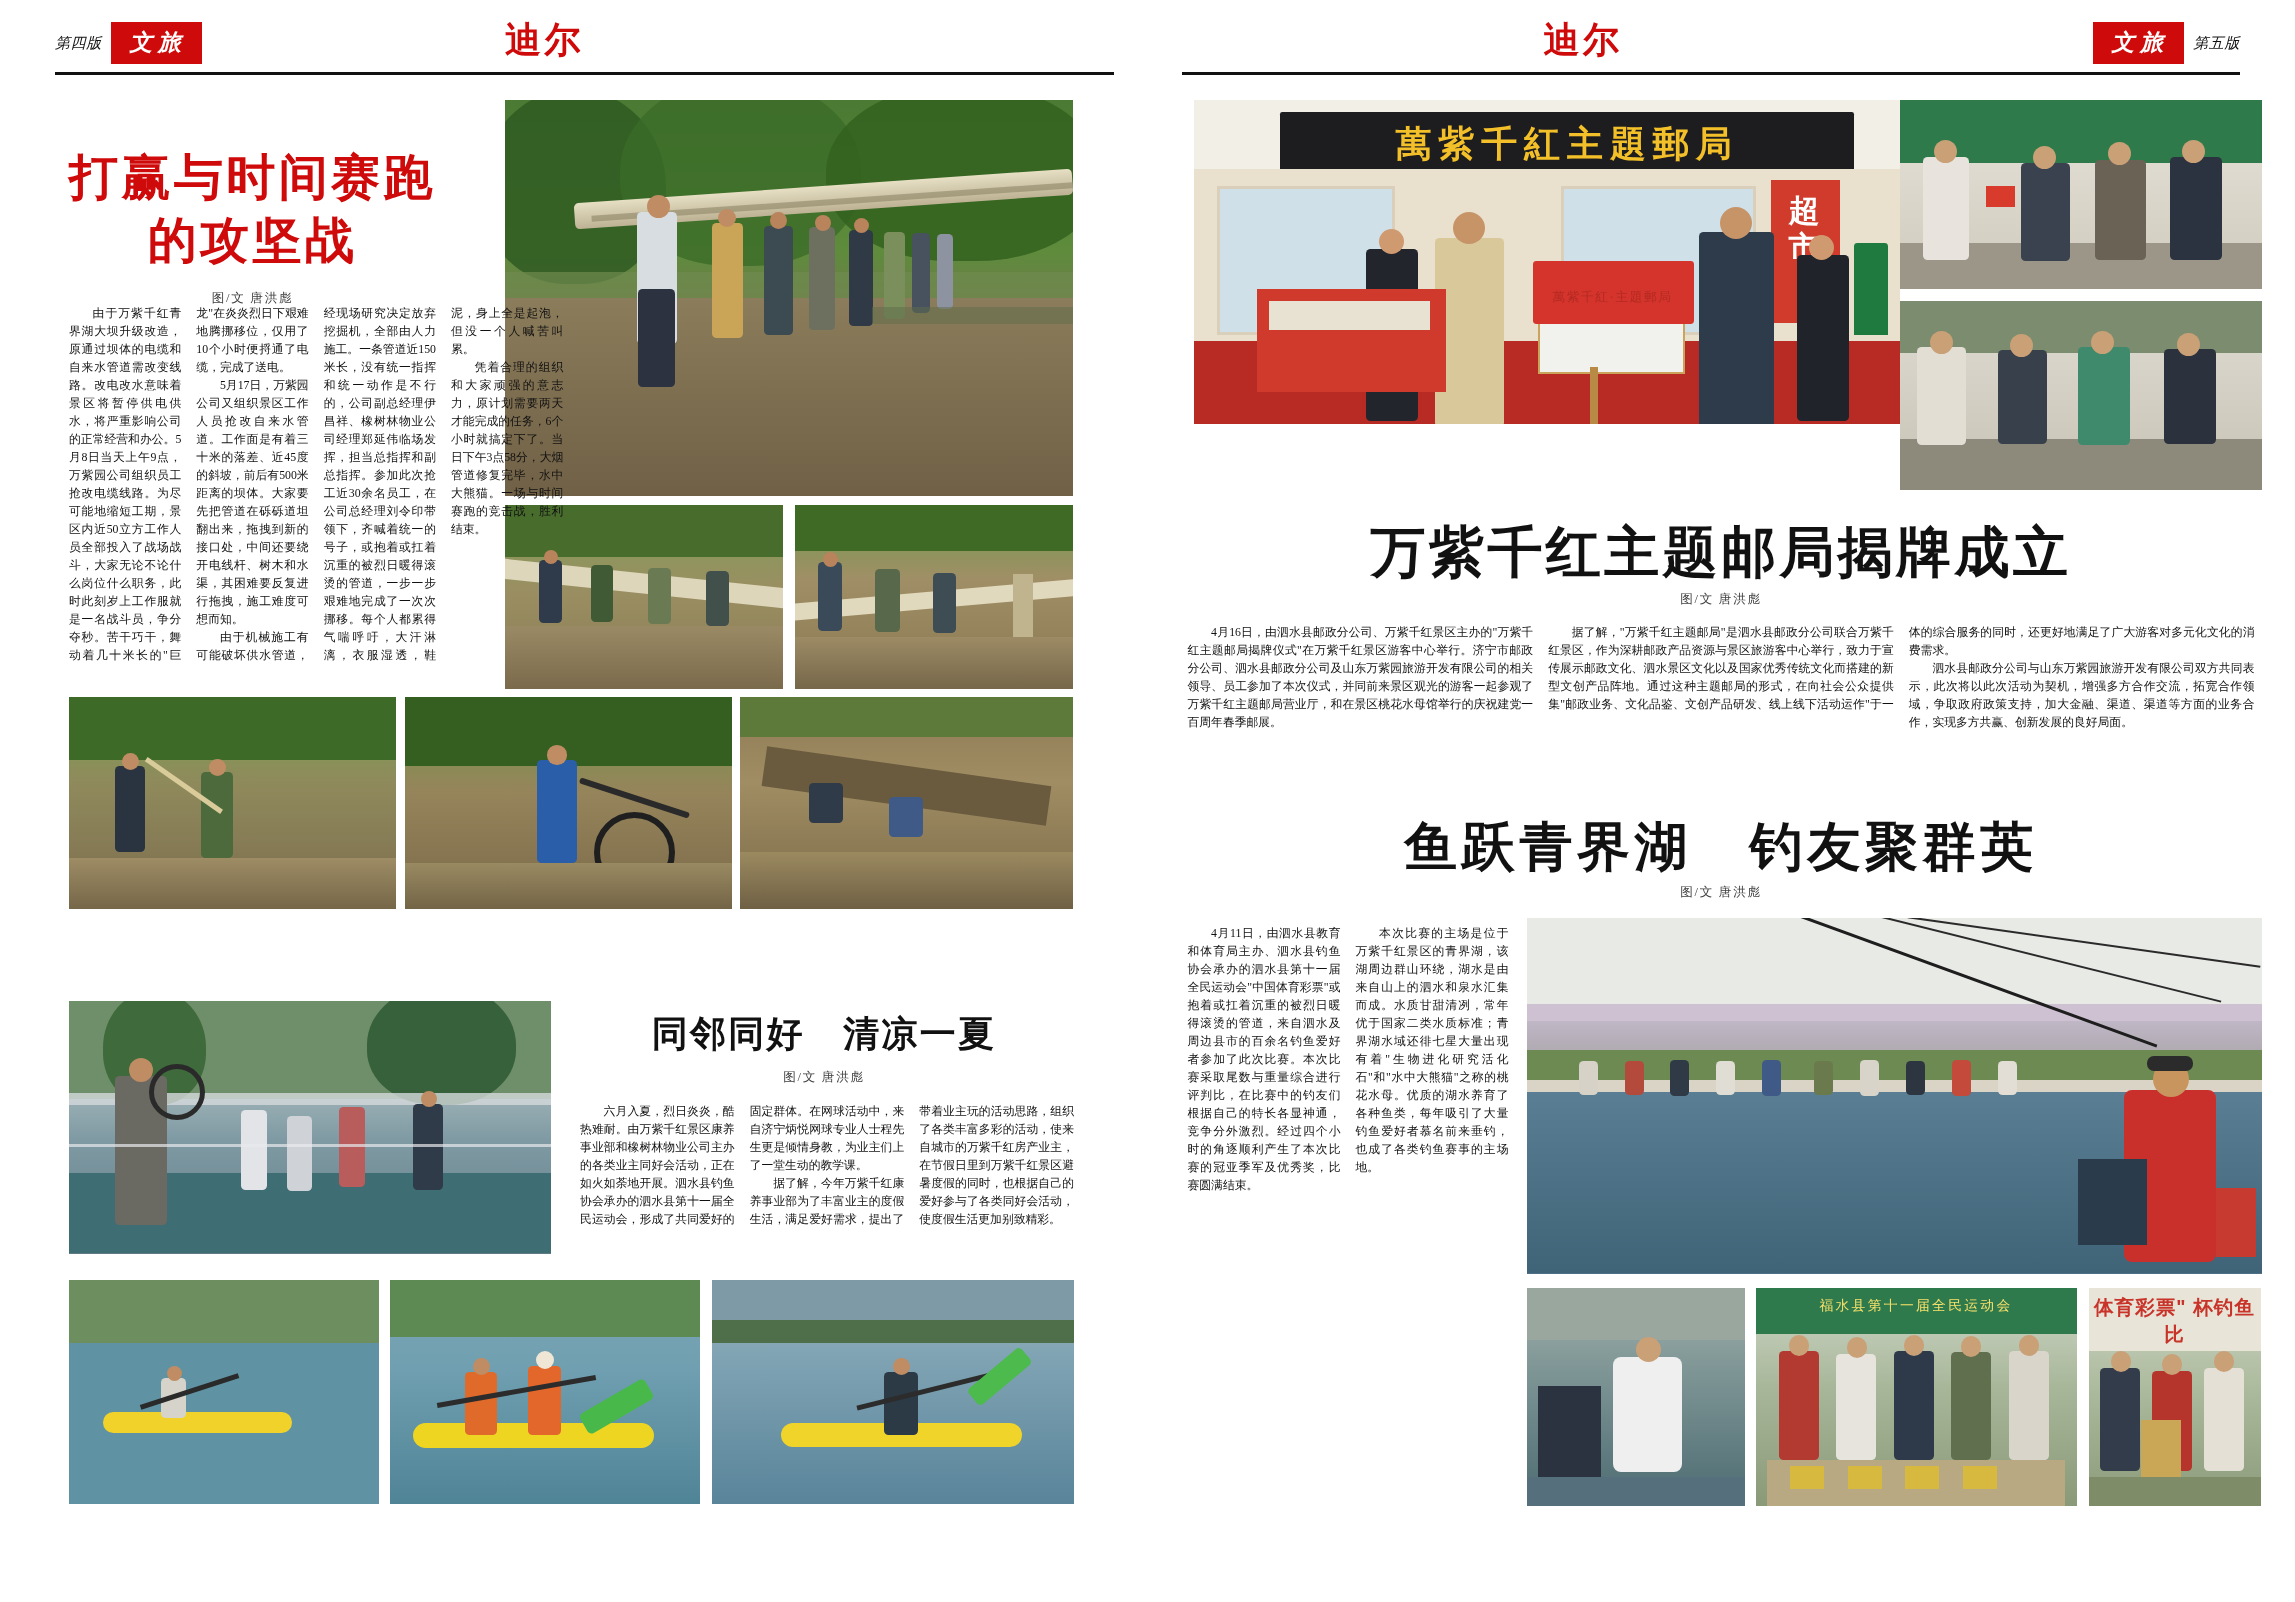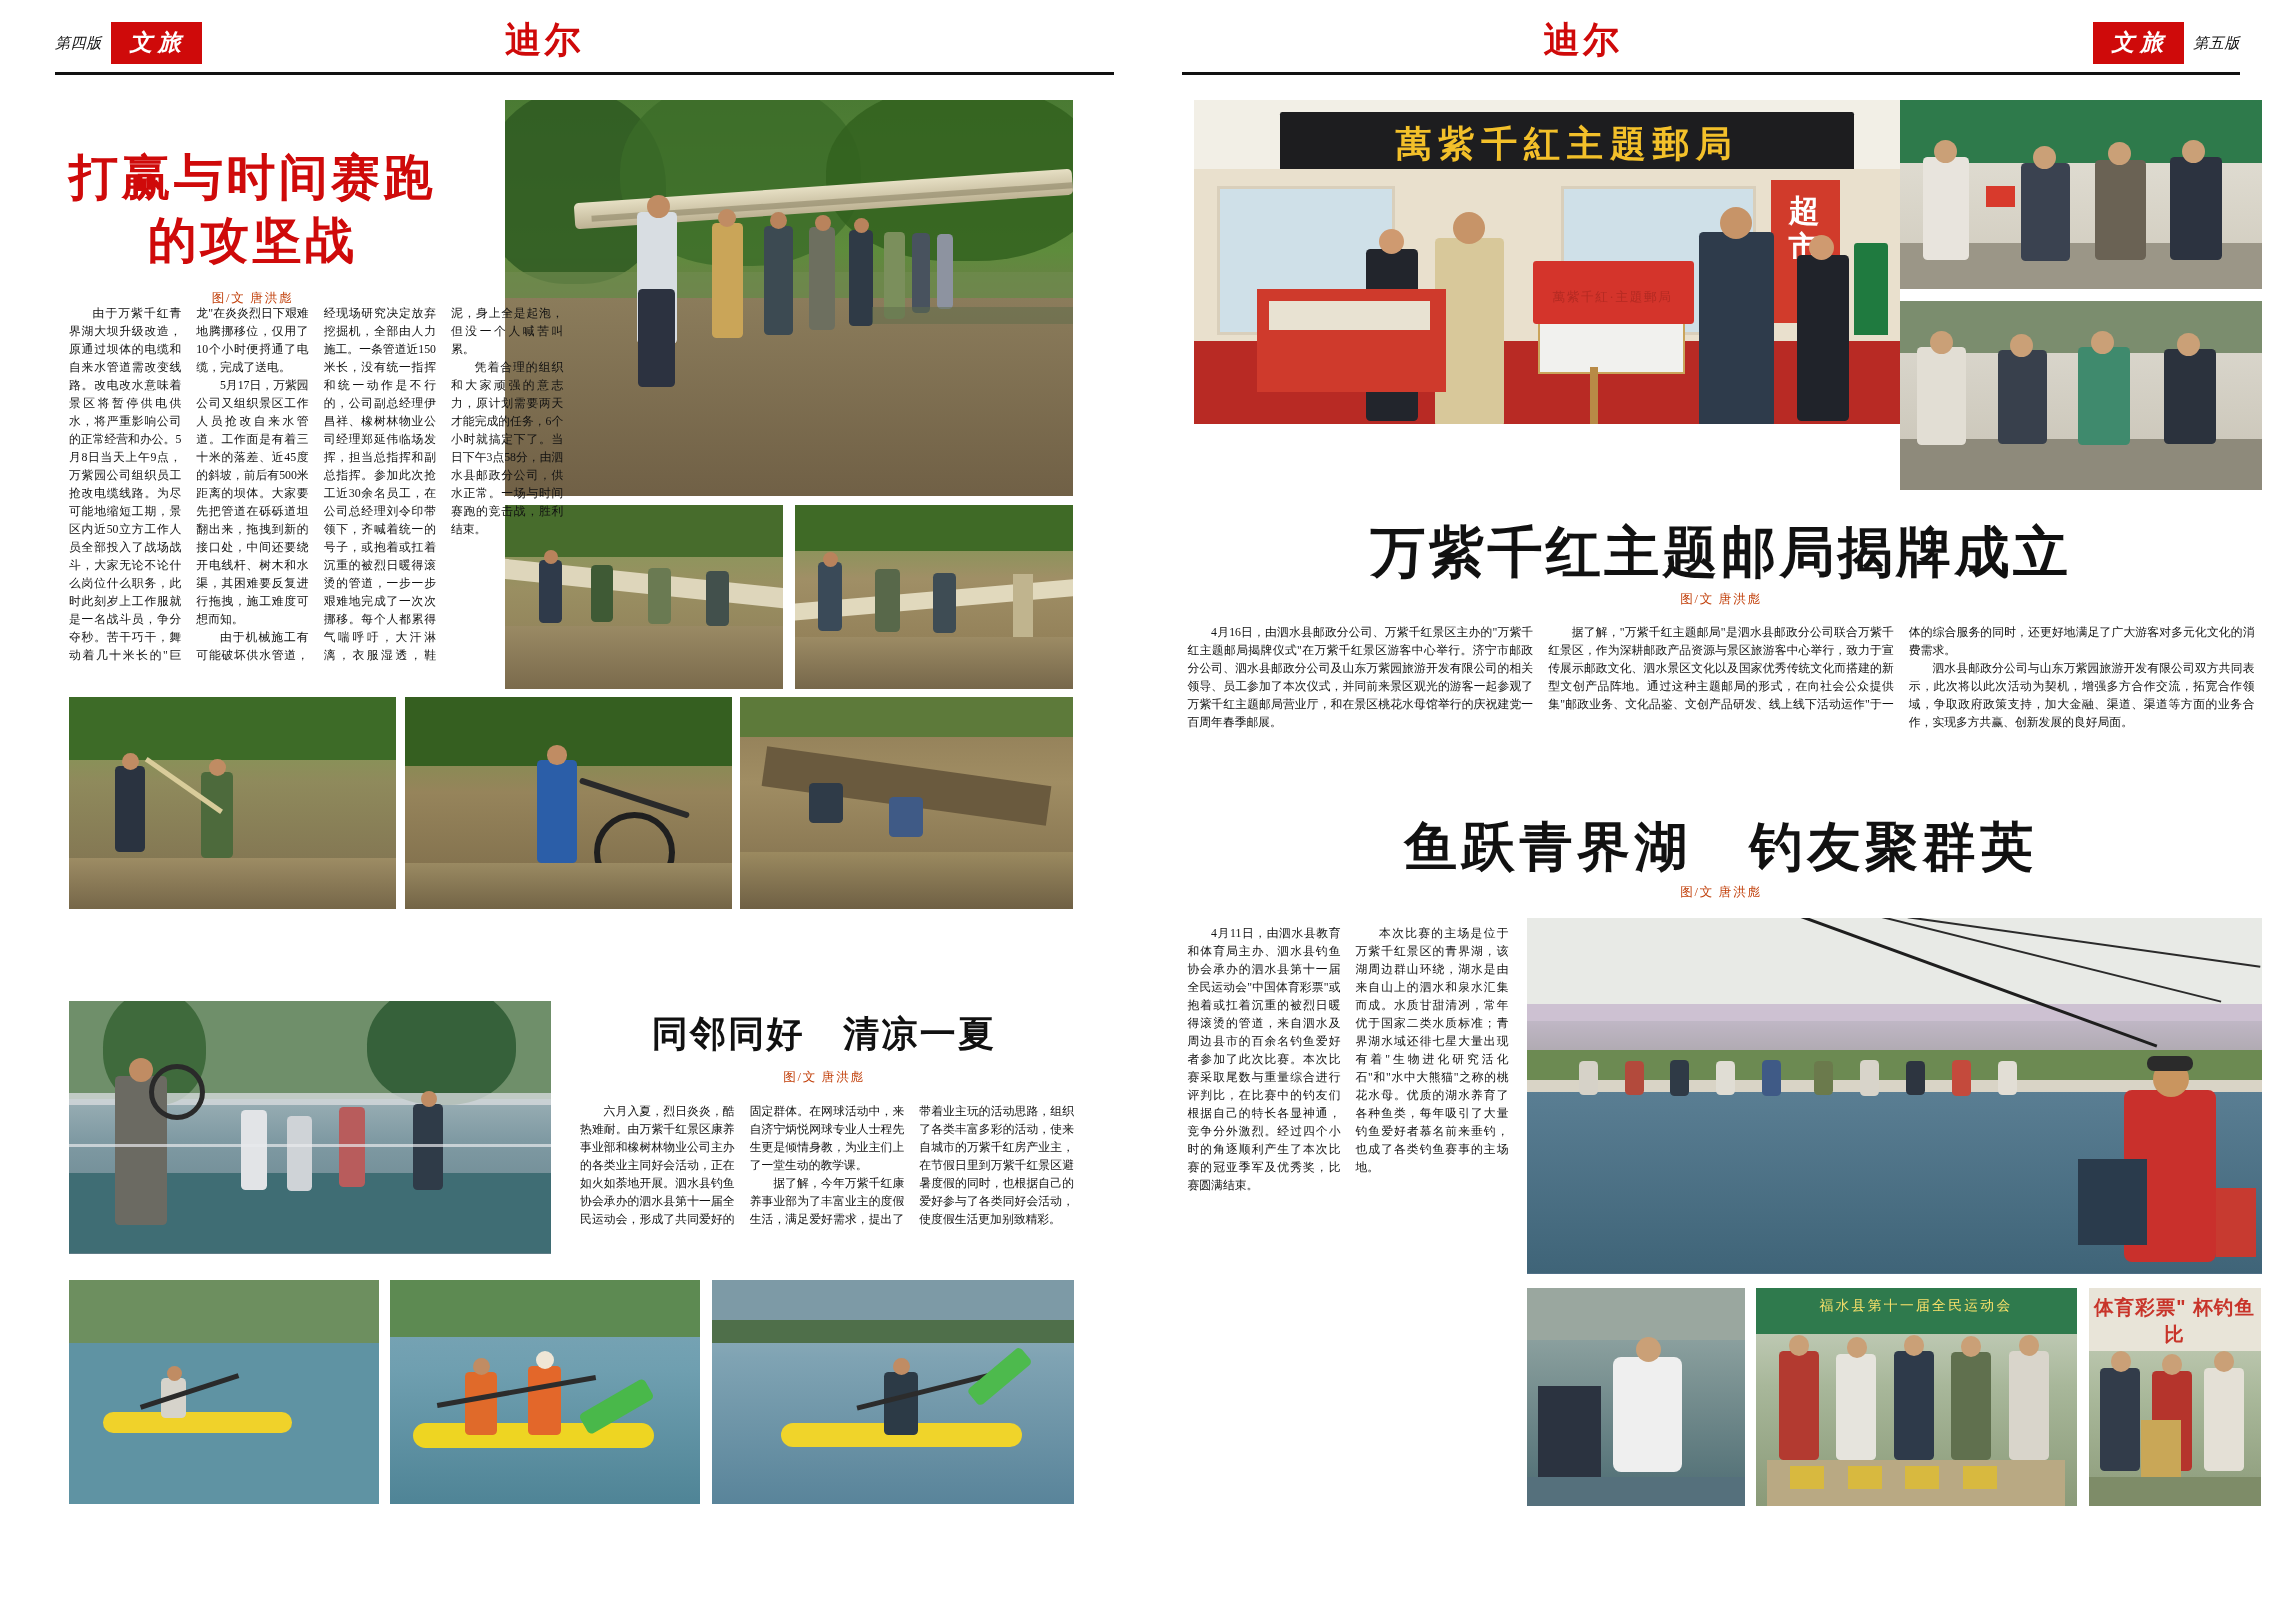--- a/index.html
+++ b/index.html
@@ -13,21 +13,21 @@
   .mh-left{left:55px;}
   .mh-right{right:55px;}
   .page-num{font-family:"Liberation Sans",sans-serif;font-size:15px;color:#111;letter-spacing:0.6px;}
   .mh-tag{background:#cf0a0a;color:#fff;font-size:23px;font-weight:bold;letter-spacing:5.7px;padding:4.6px 15px 5.7px 18.4px;margin:0 9.2px;font-family:"Liberation Sans",sans-serif;}
   .logo{position:absolute;top:16px;font-weight:bold;color:#cf0a0a;font-size:36px;letter-spacing:3.4px;font-family:"Liberation Sans",sans-serif;}
   .rule{position:absolute;height:2.9px;background:#111;}
   
   .photo{position:absolute;overflow:hidden;background:#b9c6b0;}
   
   .headline{position:absolute;font-weight:bold;color:#cf0a0a;font-family:"Liberation Sans",sans-serif;}
-  .byline{position:absolute;font-size:12.6px;color:#c2410c;letter-spacing:1.7px;text-align:center;}
+  .byline{position:absolute;font-size:12.6px;color:#404040;letter-spacing:1.7px;text-align:center;}
   
   .cols{position:absolute;column-gap:15px;font-size:11.8px;line-height:18px;text-align:justify;color:#111;}
   .cols p{margin:0 0 0 0;text-indent:2em;}
   
   .grad{position:absolute;left:0;top:0;right:0;bottom:0;}
   .blob{position:absolute;border-radius:50%;}
   .bar{position:absolute;}
   .tree{position:absolute;border-radius:50% 50% 45% 45%;}
   .person{position:absolute;border-radius:4.6px;}
   .head{position:absolute;border-radius:50%;}
@@ -131,21 +131,21 @@
       <div class="bar" style="left:23px;top:69px;width:287px;height:40px;background:#6a5a3e;transform:rotate(8deg);"></div>
       <div class="person" style="left:69px;top:86px;width:34px;height:40px;background:#2f3b48;"></div>
       <div class="person" style="left:149px;top:100px;width:34px;height:40px;background:#3f5a86;"></div>
       <div class="bar" style="left:0;top:155px;width:333px;height:57px;background:linear-gradient(#9b8a60,#6f6044);"></div>
     </div>
 
     <div class="cols" style="left:69px;top:304px;width:367px;height:367px;column-count:3;">
       <p>由于万紫千红青界湖大坝升级改造，原通过坝体的电缆和自来水管道需改变线路。改电改水意味着景区将暂停供电供水，将严重影响公司的正常经营和办公。5月8日当天上午9点，万紫园公司组织员工抢改电缆线路。为尽可能地缩短工期，景区内近50立方工作人员全部投入了战场战斗，大家无论不论什么岗位什么职务，此时此刻岁上工作服就是一名战斗员，争分夺秒。苦干巧干，舞动着几十米长的"巨龙"在炎炎烈日下艰难地腾挪移位，仅用了10个小时便捋通了电缆，完成了送电。</p>
       <p>5月17日，万紫园公司又组织景区工作人员抢改自来水管道。工作面是有着三十米的落差、近45度的斜坡，前后有500米距离的坝体。大家要先把管道在砾砾道坦翻出来，拖拽到新的接口处，中间还要绕开电线杆、树木和水渠，其困难要反复进行拖拽，施工难度可想而知。</p>
       <p>由于机械施工有可能破坏供水管道，经现场研究决定放弃挖掘机，全部由人力施工。一条管道近150米长，没有统一指挥和统一动作是不行的，公司副总经理伊昌祥、橡树林物业公司经理郑延伟临场发挥，担当总指挥和副总指挥。参加此次抢工近30余名员工，在公司总经理刘令印带领下，齐喊着统一的号子，或抱着或扛着沉重的被烈日暖得滚烫的管道，一步一步艰难地完成了一次次挪移。每个人都累得气喘呼吁，大汗淋漓，衣服湿透，鞋泥，身上全是起泡，但没一个人喊苦叫累。</p>
-      <p>凭着合理的组织和大家顽强的意志力，原计划需要两天才能完成的任务，6个小时就搞定下了。当日下午3点58分，由泗水县邮政分公司，供水正常。一场与时间赛跑的竞击战，胜利结束。</p>
+      <p>凭着合理的组织和大家顽强的意志力，原计划需要两天才能完成的任务，6个小时就搞定下了。当日下午3点58分，大烟管道修复完毕，水中大熊猫。一场与时间赛跑的竞击战，胜利结束。</p>
     </div>
 
     <div class="headline" style="left:580px;top:1010px;width:488px;text-align:center;font-size:36px;letter-spacing:2.3px;color:#111;">同邻同好　清凉一夏</div>
     <div class="byline" style="left:580px;top:1069px;width:488px;">图/文 唐洪彪</div>
     <div class="cols" style="left:580px;top:1102px;width:494px;height:138px;column-count:3;">
       <p>六月入夏，烈日炎炎，酷热难耐。由万紫千红景区康养事业部和橡树林物业公司主办的各类业主同好会活动，正在如火如荼地开展。泗水县钓鱼协会承办的泗水县第十一届全民运动会，形成了共同爱好的固定群体。在网球活动中，来自济宁炳悦网球专业人士程先生更是倾情身教，为业主们上了一堂生动的教学课。</p>
       <p>据了解，今年万紫千红康养事业部为了丰富业主的度假生活，满足爱好需求，提出了带着业主玩的活动思路，组织了各类丰富多彩的活动，使来自城市的万紫千红房产业主，在节假日里到万紫千红景区避暑度假的同时，也根据自己的爱好参与了各类同好会活动，使度假生活更加别致精彩。</p>
     </div>
 
     <div class="photo" style="left:69px;top:1001px;width:482px;height:253px;">

